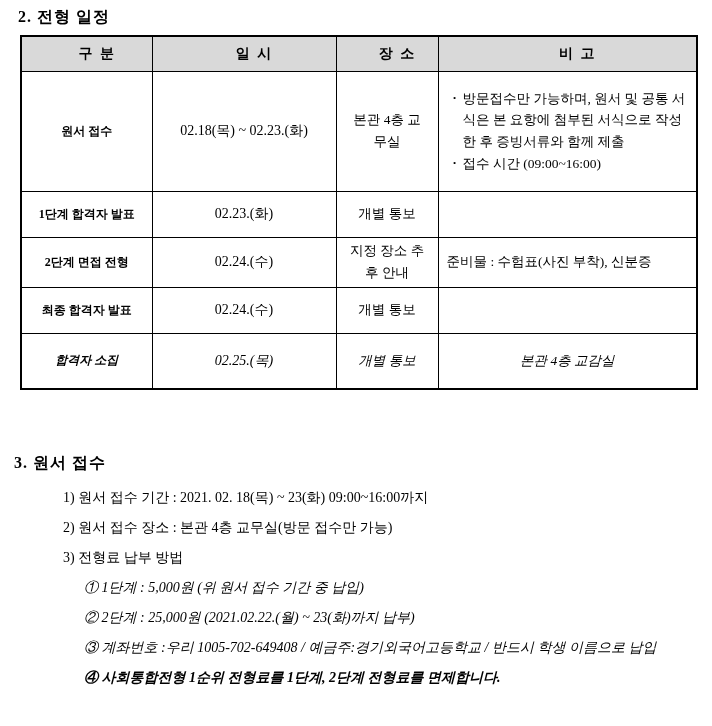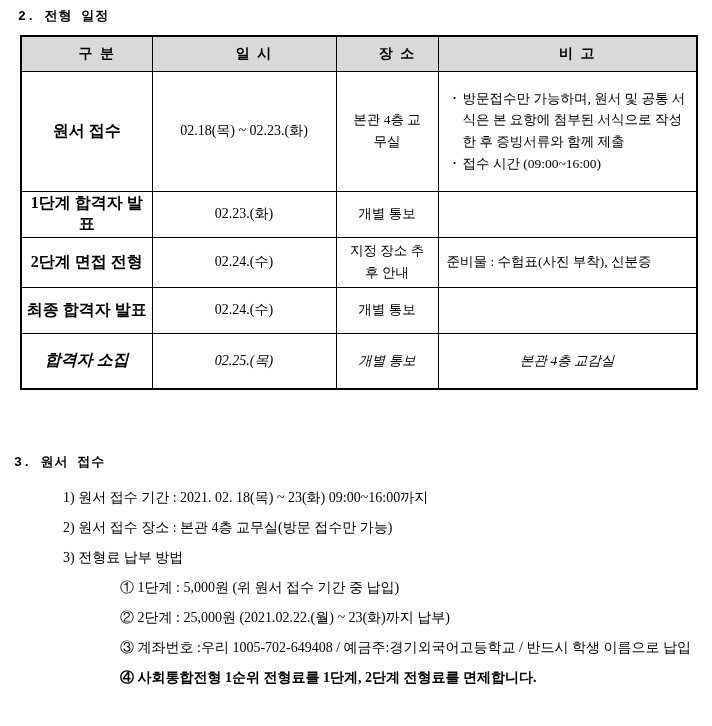--- a/index.html
+++ b/index.html
@@ -8,25 +8,24 @@
     width: 712px;
     height: 726px;
     background: #ffffff;
     color: #000000;
     font-family: "Liberation Serif", "DejaVu Serif", serif;
     overflow: hidden;
   }
   .page { width: 712px; height: 726px; position: relative; }
 
   .section-title {
-    font-size: 13px;
+    font-size: 16px;
     font-weight: bold;
     letter-spacing: 1px;
     line-height: 21px;
-    font-family: Liberation Mono, monospace;
   }
   .title-2 { margin: 6px 0 0 18px; }
   .title-3 { margin: 62px 0 0 14px; }
 
   table.schedule {
     border-collapse: collapse;
     table-layout: fixed;
     width: 676px;
     margin: 8px 0 0 20px;
     border: 2px solid #000000;
@@ -49,38 +48,38 @@
   col.c-date  { width: 184px; }
   col.c-place { width: 102px; }
   col.c-note  { width: 259px; }
 
   tr.row-1 td { height: 120px; }
   tr.row-2 td { height: 46px; }
   tr.row-3 td { height: 50px; }
   tr.row-4 td { height: 46px; }
   tr.row-5 td { height: 56px; font-style: italic; }
 
-  td.cell-cat  { font-weight: bold; font-size: 16px; text-align: center; padding: 0 4px; margin-left: 9px; }
+  td.cell-cat  { font-weight: bold; font-size: 12px; text-align: center; padding: 0 4px; margin-left: 9px; }
   td.cell-date { font-size: 14px; text-align: center; padding: 0 19px; }
   td.cell-place { font-size: 13.5px; text-align: center; line-height: 1.6; padding: 0 12px; }
   td.cell-note  { font-size: 13.5px; padding: 4px 8px; line-height: 1.6; }
   td.cell-note.center { text-align: center; }
 
   .bullet-line { display: flex; align-items: flex-start; }
   .bullet-mark { flex: 0 0 16px; text-align: center; font-size: 9px; line-height: 21px; }
   .bullet-text { flex: 1; }
 
   .app-list { margin-top: 10px; padding-left: 28px; }
   .app-item {
     font-size: 14px;
     line-height: 30px;
     white-space: nowrap;
   }
   .lv1 { margin-left: 35px; }
-  .lv2 { margin-left: 92px; }
+  .lv2 { margin-left: 56px; font-style: italic; }
   .bold { font-weight: bold; }
 </style>
 </head>
 <body>
 
 <div class="page">
 
   <div class="section-title title-2">2. 전형 일정</div>
 
   <table class="schedule">

